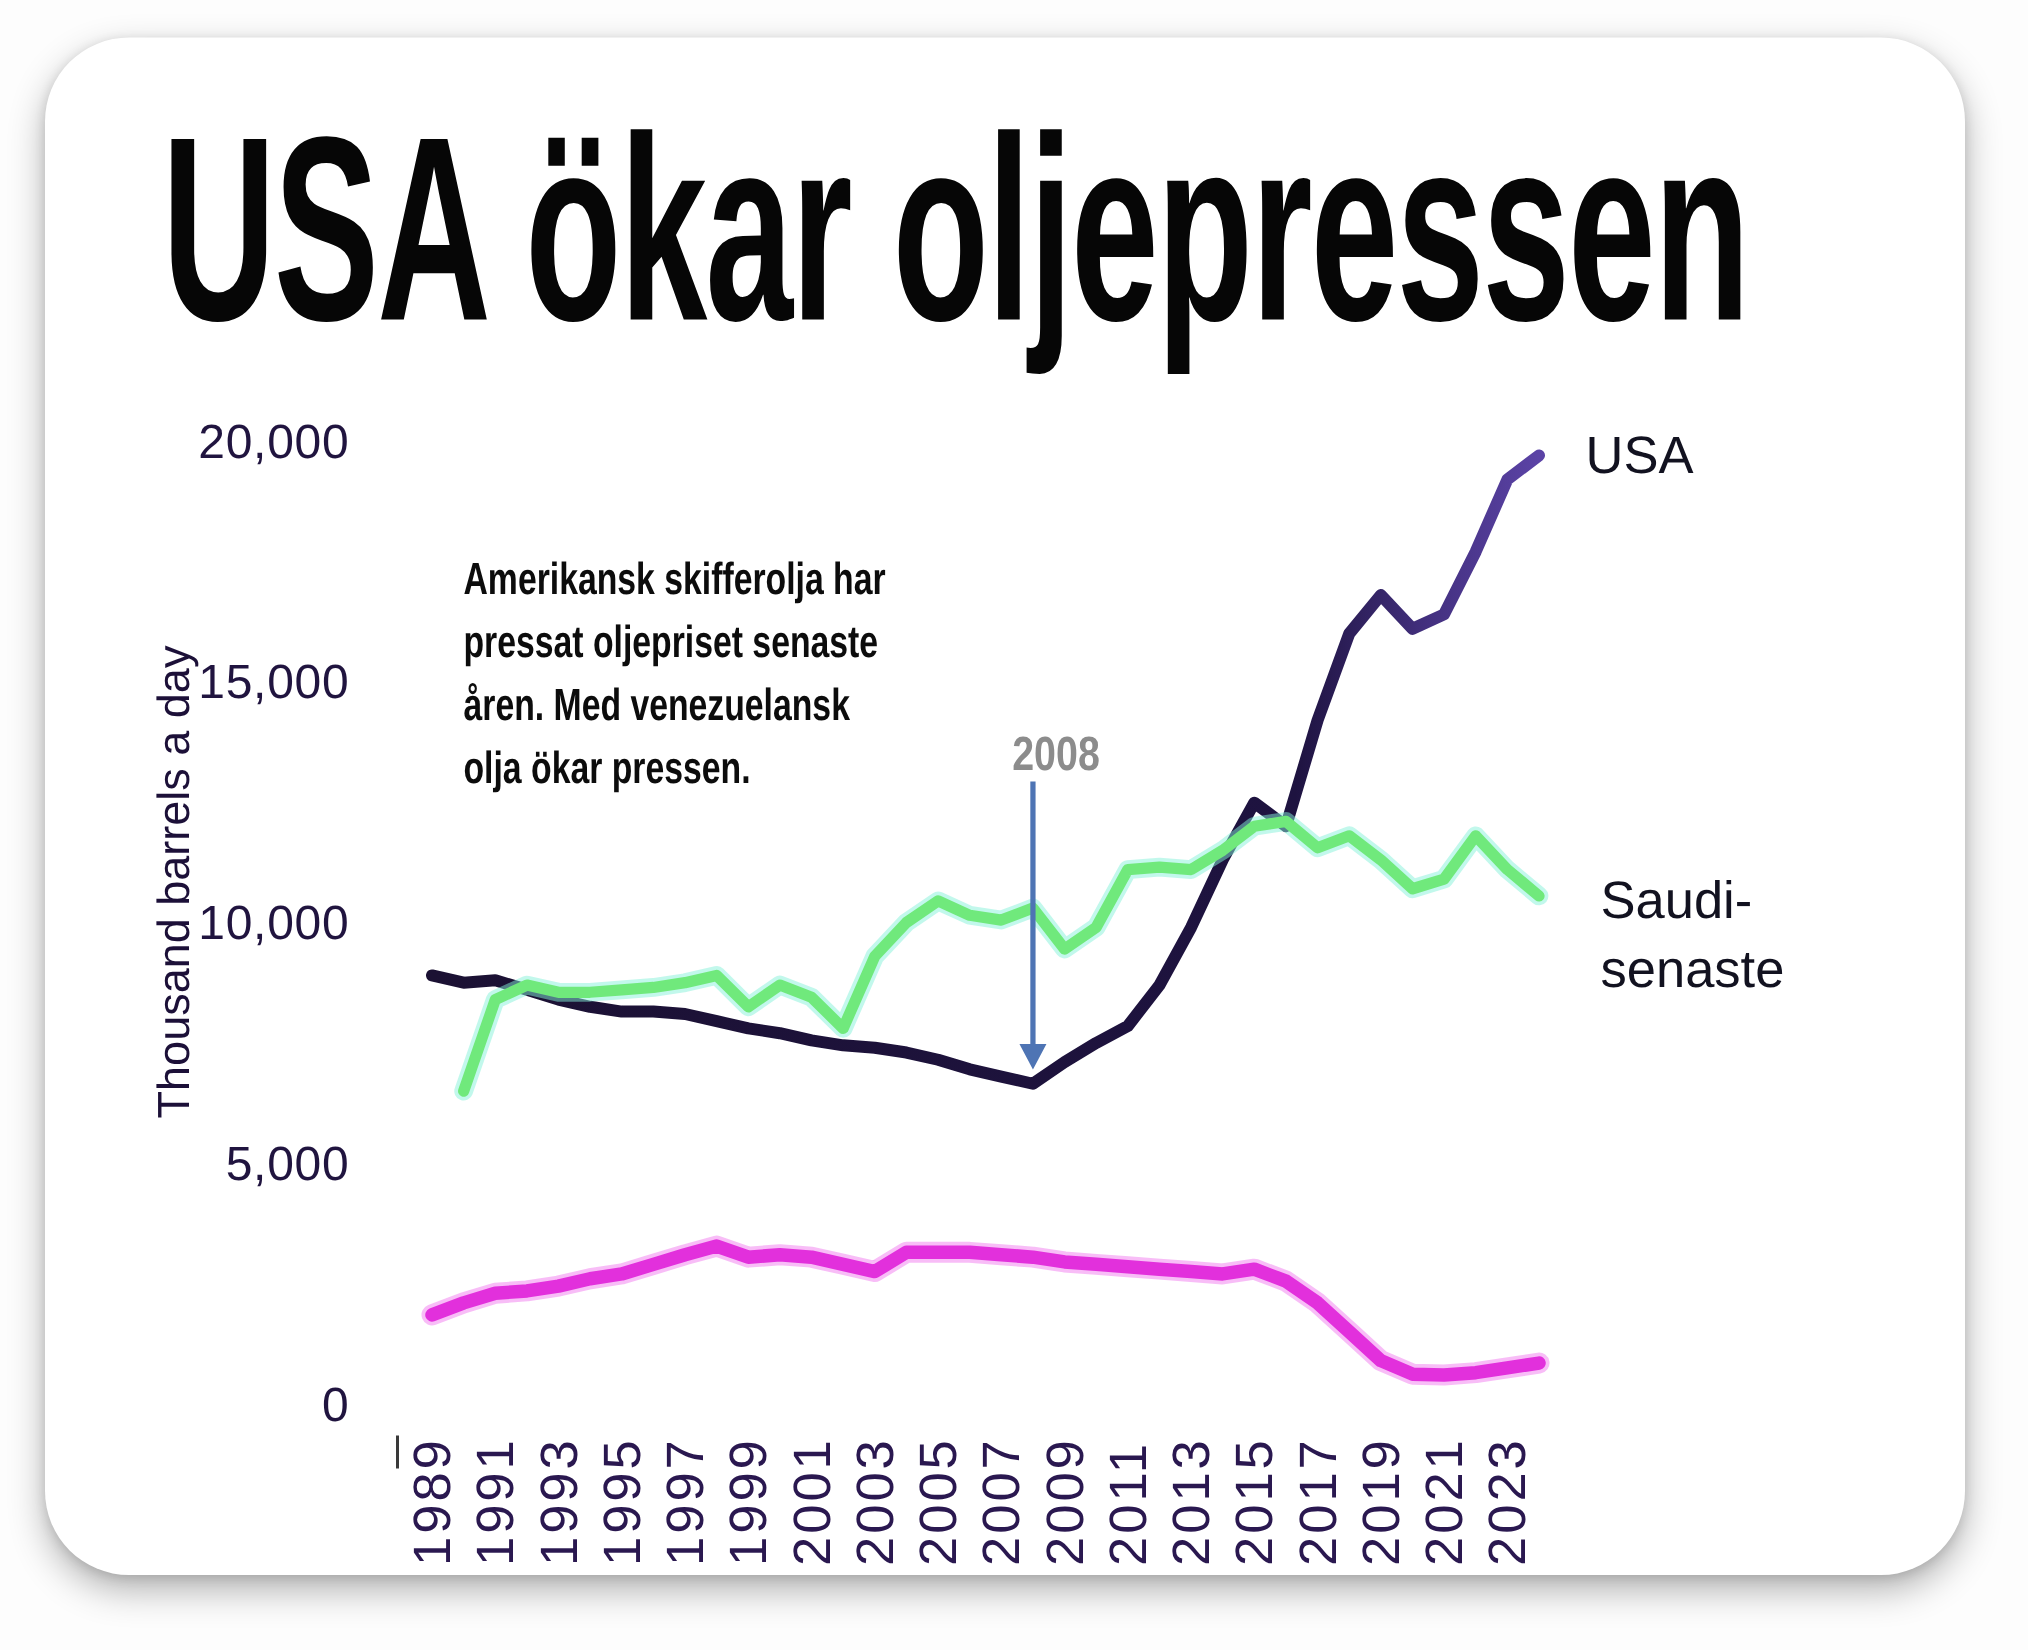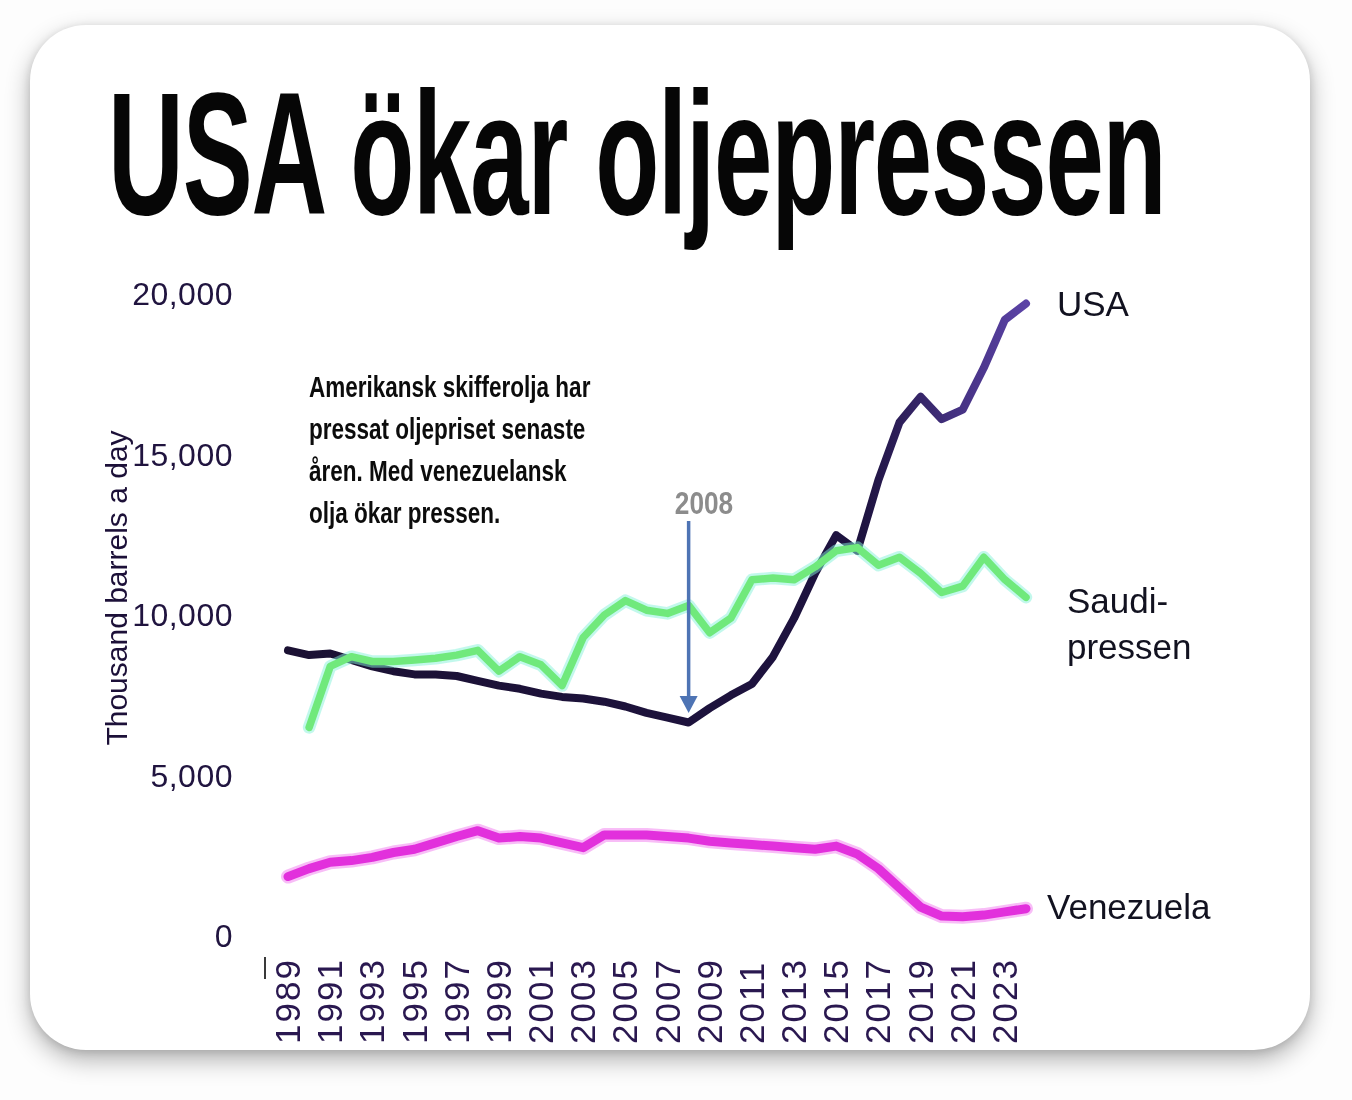--- a/index.html
+++ b/index.html
@@ -98,17 +98,16 @@
   </div>
 
   <div class="y-axis-title">Thousand barrels a day</div>
 
   <div class="anno-2008">2008</div>
 
   <div class="series-label label-usa">USA</div>
 
   <div class="series-label label-saudi">
     <div>Saudi-</div>
-    <div>pressen</div>
+    <div>senaste</div>
   </div>
 
-  <div class="series-label label-venezuela">Venezuela</div>
 </div>
 
 </body></html>

